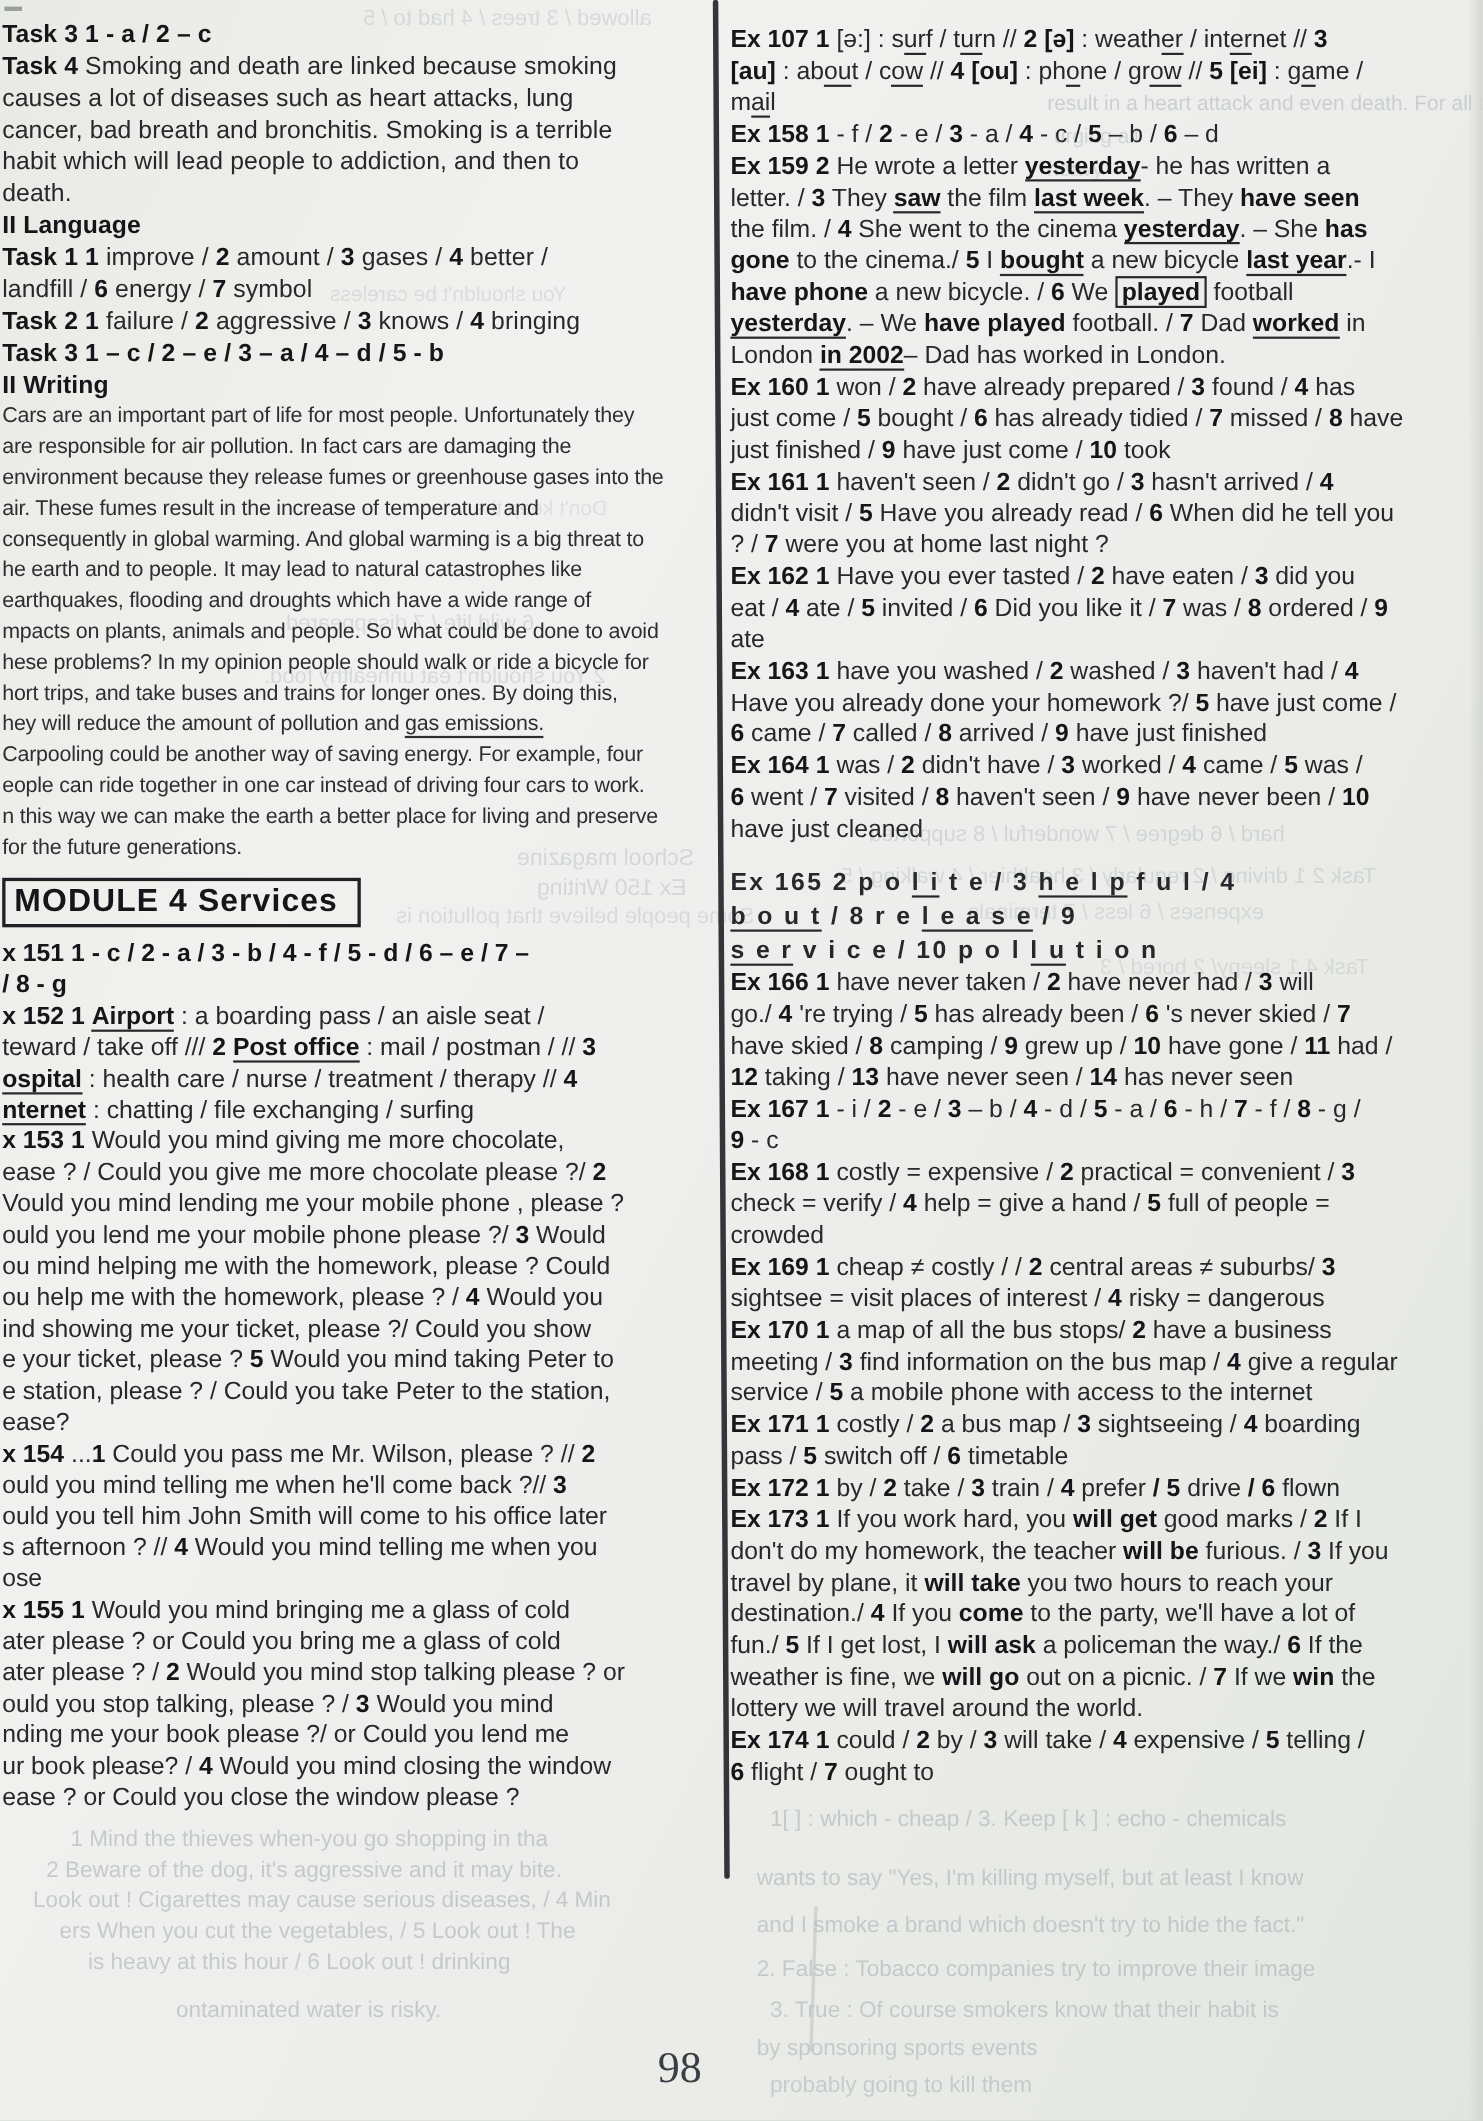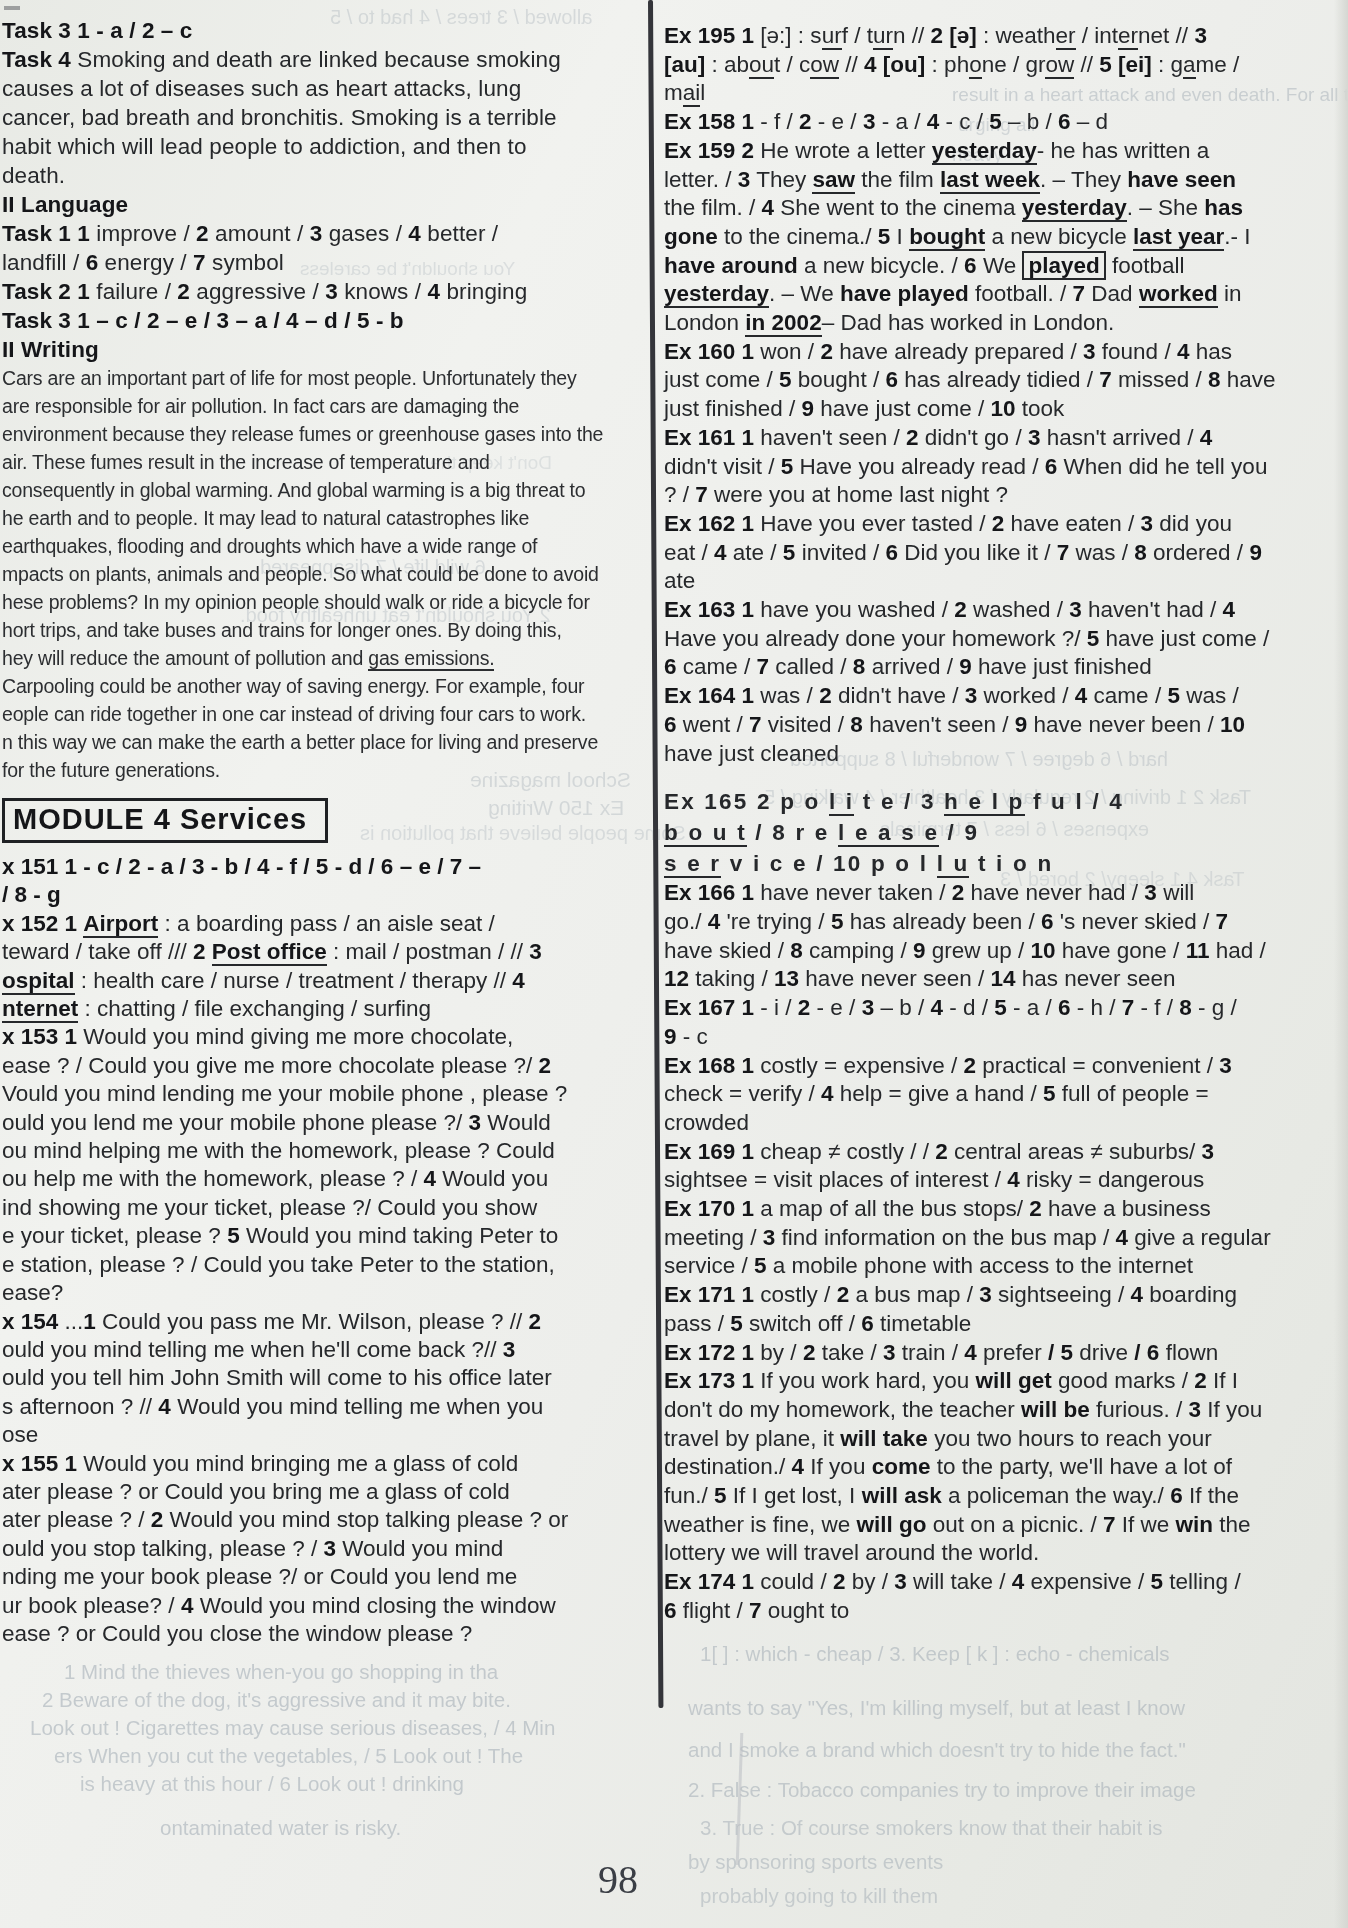--- a/index.html
+++ b/index.html
@@ -135,29 +135,29 @@
         <div class="line lx">ur book please? /  <b>4</b> Would you mind closing the window</div>
         <div class="line lx">ease ? or Could you close the window please ?</div>
       </div>
   </div>
 
   <div class="divider"></div>
   <div class="divider-tail"></div>
 
   <div class="col" id="right-column">
     <div id="rc-top">
-        <div class="line rl"><b>Ex 195</b>   <b>1</b>  [ə:] : s<span class="u">ur</span>f / t<span class="u">ur</span>n //  <b>2</b> <b>[ə]</b> : weath<span class="u">er</span> / int<span class="u">er</span>net //  <b>3</b></div>
+        <div class="line rl"><b>Ex 107</b>   <b>1</b>  [ə:] : s<span class="u">ur</span>f / t<span class="u">ur</span>n //  <b>2</b> <b>[ə]</b> : weath<span class="u">er</span> / int<span class="u">er</span>net //  <b>3</b></div>
         <div class="line rl"><b>[au]</b> : ab<span class="u">ou</span>t / c<span class="u">ow</span>  // <b>4 [ou]</b> : ph<span class="u">o</span>ne / gr<span class="u">ow</span>  //  <b>5 [ei]</b> : g<span class="u">a</span>me /</div>
         <div class="line rl">m<span class="u">ai</span>l</div>
         <div class="line rl"><b>Ex 158</b>     <b>1</b> - f / <b>2</b>  - e  / <b>3</b>  - a  / <b>4</b> -  c  / <b>5</b> – b / <b>6</b> – d</div>
         <div class="line rl"><b>Ex 159</b>    <b>2</b> He wrote a letter <span class="u"><b>yesterday</b></span>- he has written a</div>
         <div class="line rl">letter.  / <b>3</b> They <span class="u"><b>saw</b></span> the film <span class="u"><b>last week</b></span>. – They <b>have seen</b></div>
         <div class="line rl">the film. / <b>4</b> She went to the cinema <span class="u"><b>yesterday</b></span>. – She <b>has</b></div>
         <div class="line rl"><b>gone</b> to the cinema./ <b>5</b> I <span class="u"><b>bought</b></span> a new bicycle <span class="u"><b>last year</b></span>.- I</div>
-        <div class="line rl"><b>have around</b> a new bicycle. /  <b>6</b> We <span class="bx"><b>played</b></span> football</div>
+        <div class="line rl"><b>have phone</b> a new bicycle. /  <b>6</b> We <span class="bx"><b>played</b></span> football</div>
         <div class="line rl"><span class="u"><b>yesterday</b></span>. – We <b>have played</b> football. / <b>7</b> Dad <span class="u"><b>worked</b></span> in</div>
         <div class="line rl">London <span class="u"><b>in 2002</b></span>– Dad has worked in London.</div>
         <div class="line rl"><b>Ex 160</b>    <b>1</b> won / <b>2</b> have already prepared  / <b>3</b> found / <b>4</b> has</div>
         <div class="line rl">just come / <b>5</b> bought /  <b>6</b> has already tidied / <b>7</b> missed / <b>8</b> have</div>
         <div class="line rl">just finished /  <b>9</b> have just come / <b>10</b> took</div>
         <div class="line rl"><b>Ex 161</b>    <b>1</b> haven't seen / <b>2</b> didn't go  / <b>3</b> hasn't arrived  / <b>4</b></div>
         <div class="line rl">didn't visit / <b>5</b> Have you already read /  <b>6</b> When did he tell you</div>
         <div class="line rl">? / <b>7</b> were you at home last night ?</div>
         <div class="line rl"><b>Ex 162</b>    <b>1</b> Have you ever tasted / <b>2</b> have eaten  / <b>3</b> did you</div>
         <div class="line rl">eat / <b>4</b> ate / <b>5</b> invited /  <b>6</b> Did you like it  / <b>7</b> was / <b>8</b> ordered /  <b>9</b></div>

